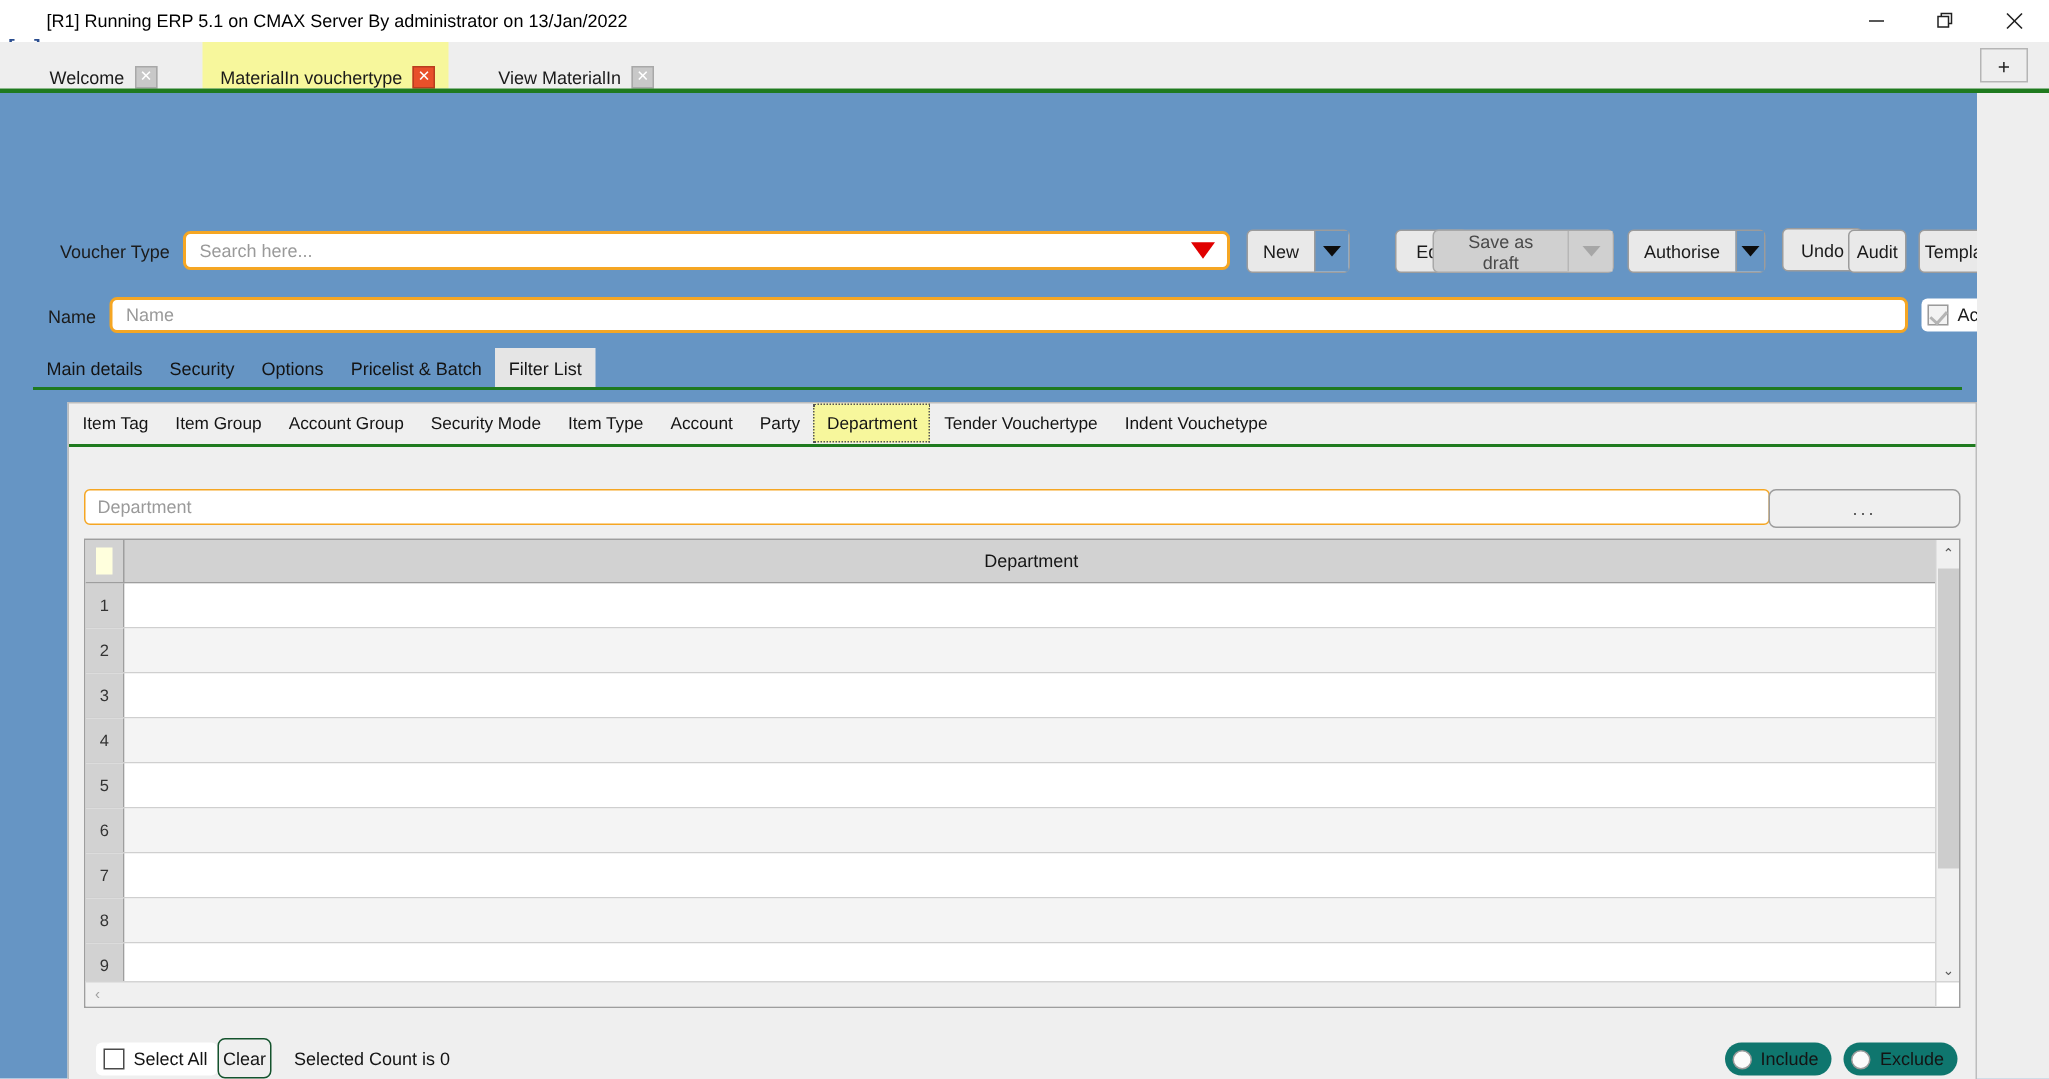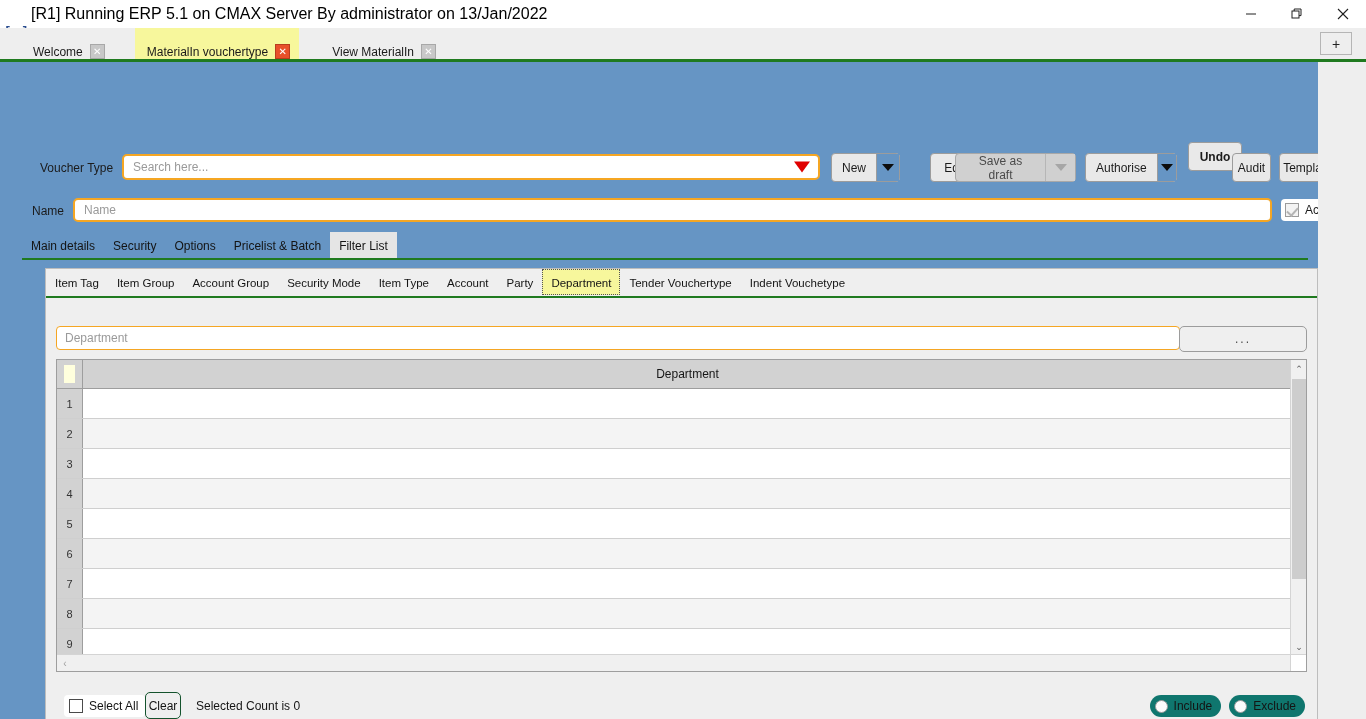--- a/index.html
+++ b/index.html
@@ -19,21 +19,21 @@
     display: flex; align-items: center;
   }
   .titlebar-icon {
     width: 22px; height: 16px; margin-left: 5px;
     display: flex; align-items: center; justify-content: center;
     font-size: 13px; color: #2a4d8f; font-weight: bold;
     letter-spacing: -0.5px;
     margin-top: 32px;
   }
   .titlebar-text {
-    font-size: 16px; color: #000000; margin-left: 4px;
+    font-size: 12px; color: #000000; margin-left: 4px;
     white-space: nowrap;
   }
   .win-controls {
     position: absolute; right: 0; top: 0;
     height: 28px; display: flex;
   }
   .win-btn {
     width: 46px; height: 28px;
     display: flex; align-items: center; justify-content: center;
     color: #202020;
@@ -422,21 +422,21 @@
     <span class="sp-arrow">
           <i></i>
         </span>
   </div>
   <div class="tbtn split" style="left:1085px; top:91px; width:92px;">
     <span class="sp-label">Authorise</span>
     <span class="sp-arrow">
           <i></i>
         </span>
   </div>
-  <div class="tbtn" style="left:1188px; top:80px; width:54px;font-weight:bold;">Undo</div>
+  <div class="tbtn" style="left:1188px; top:90px; width:54px;">Undo</div>
   <div class="tbtn" style="left:1232px; top:91px; width:39px;">Audit</div>
   <div class="tbtn" style="left:1279px; top:91px; width:57px;">Template</div>
 
   <span class="lbl" style="left:32px; top:142px;">Name</span>
   <div class="field" style="left:73px; top:136px; width:1199px; height:24px;">
     <span>Name</span>
   </div>
   <div class="activebox" style="left:1281px; top:137px;">
     <span class="chk checked-dim"></span>
     <span>Active</span>

